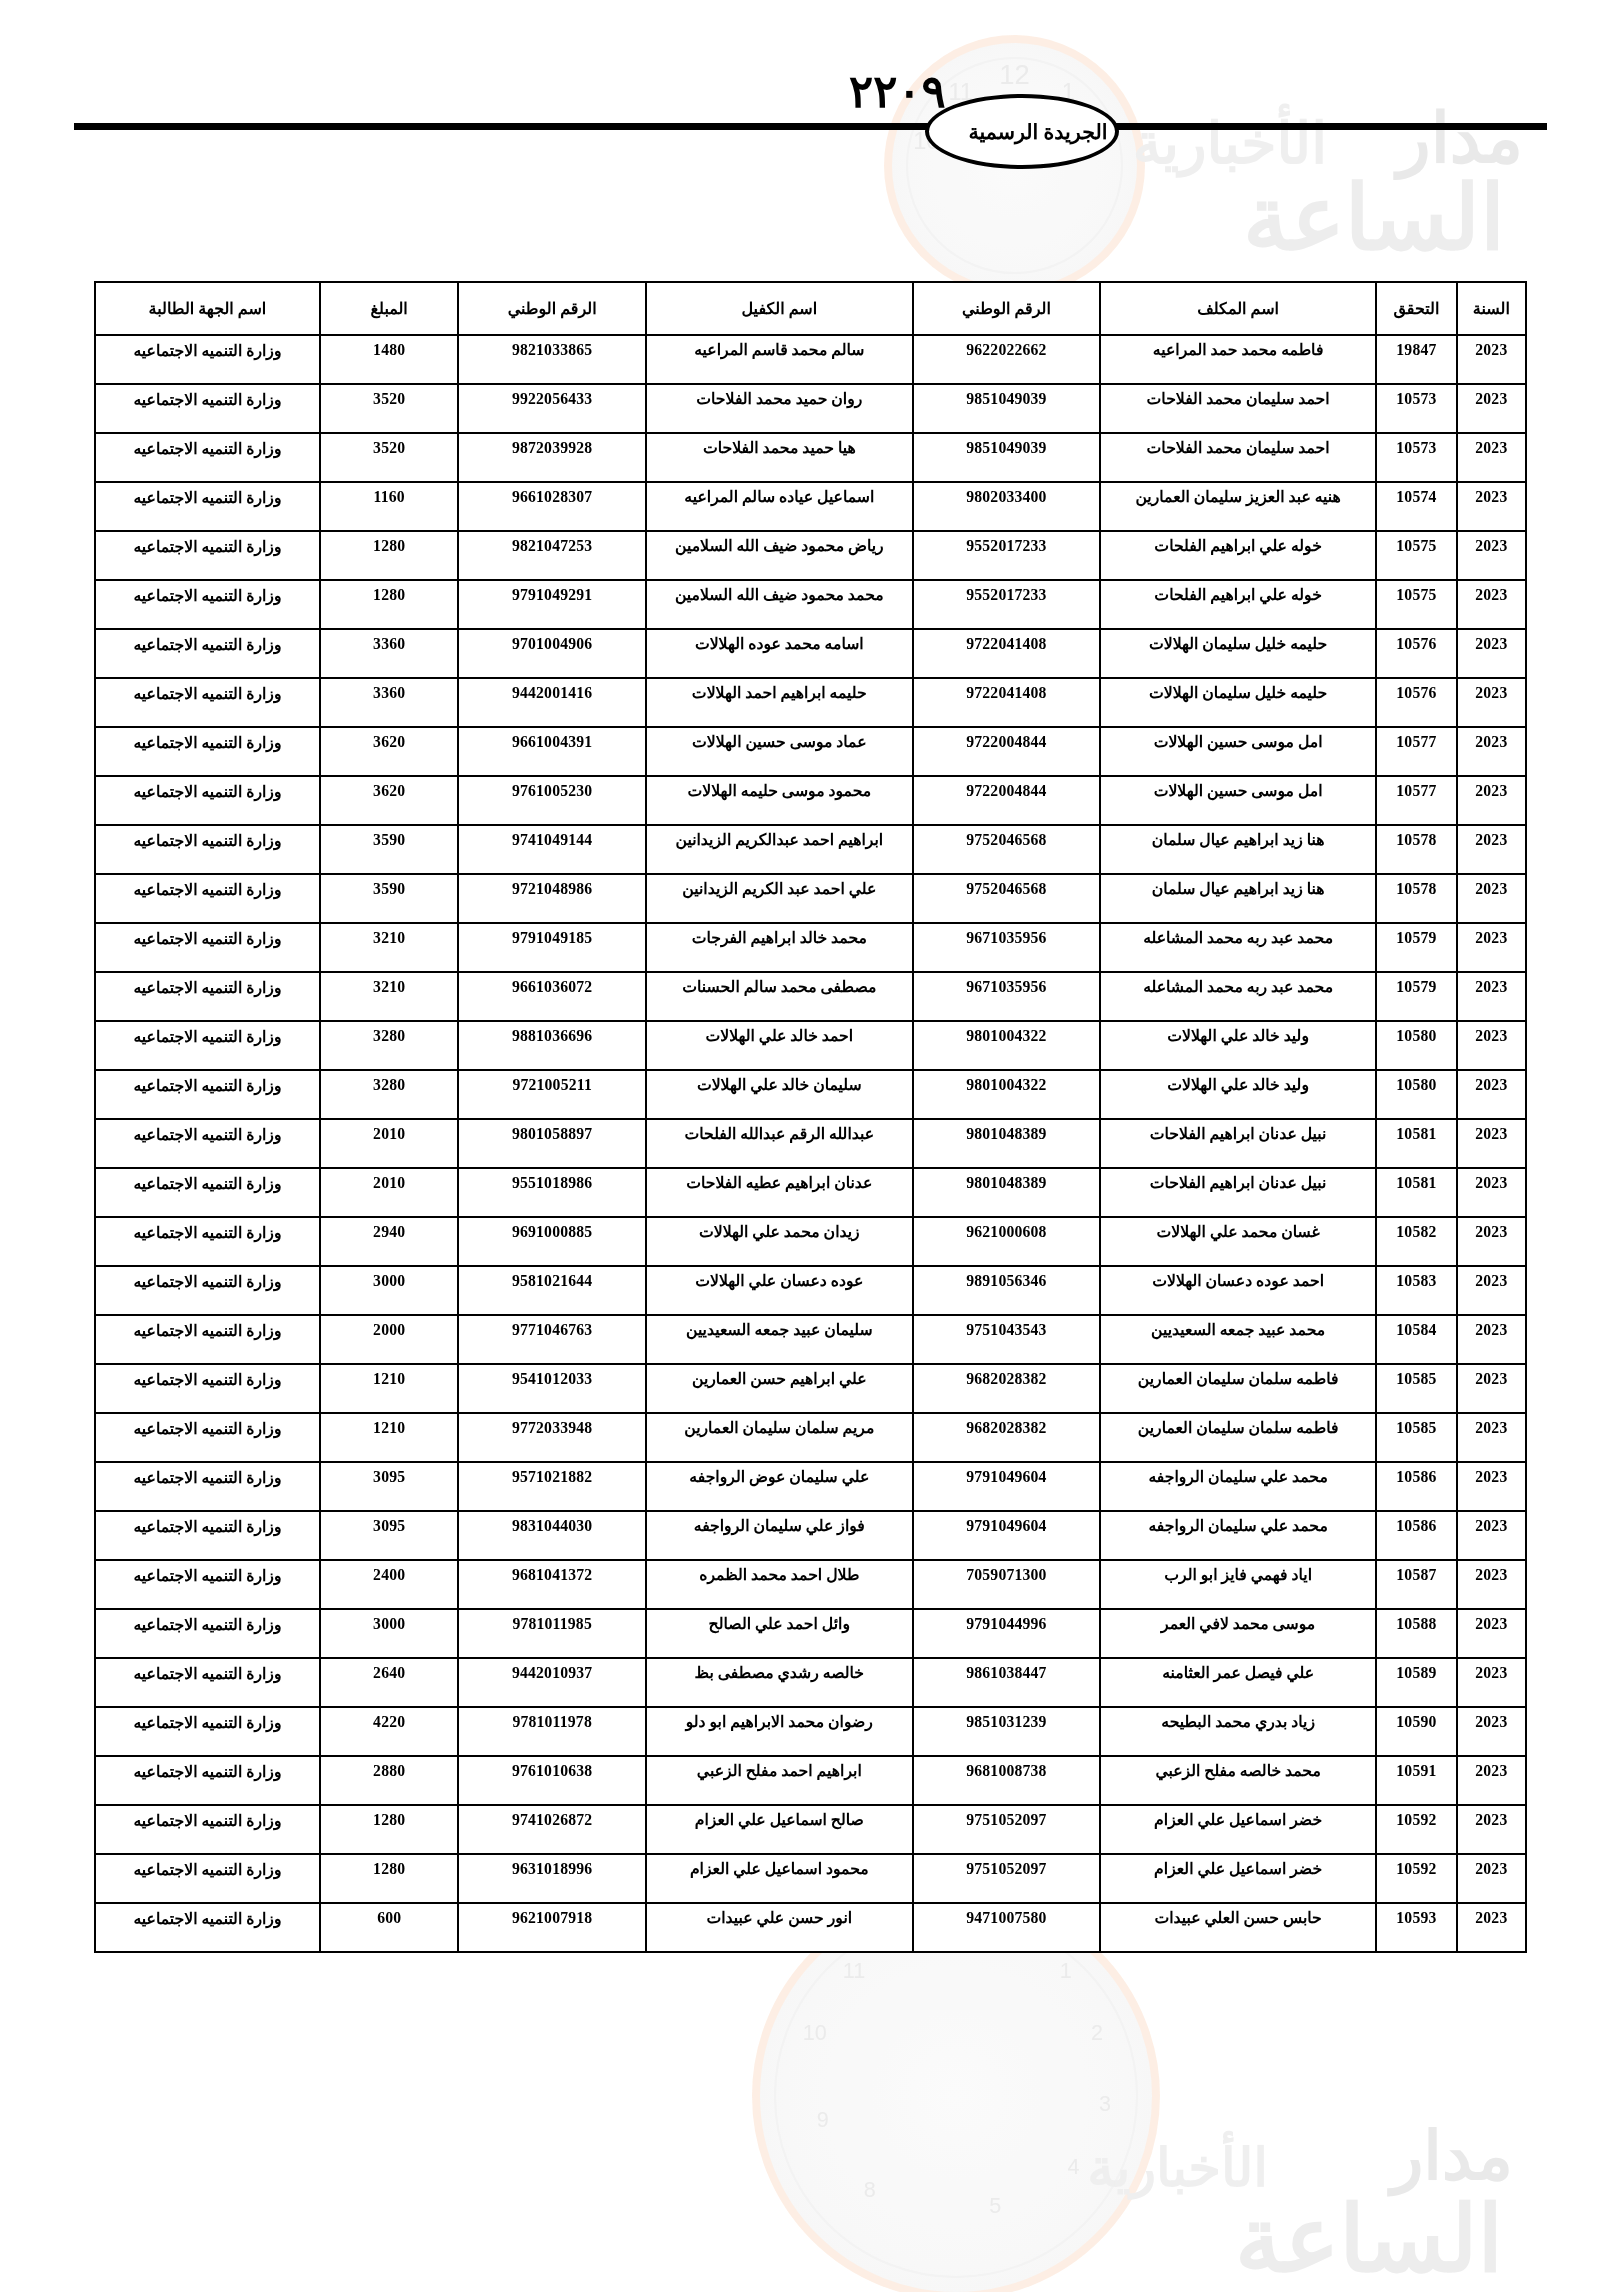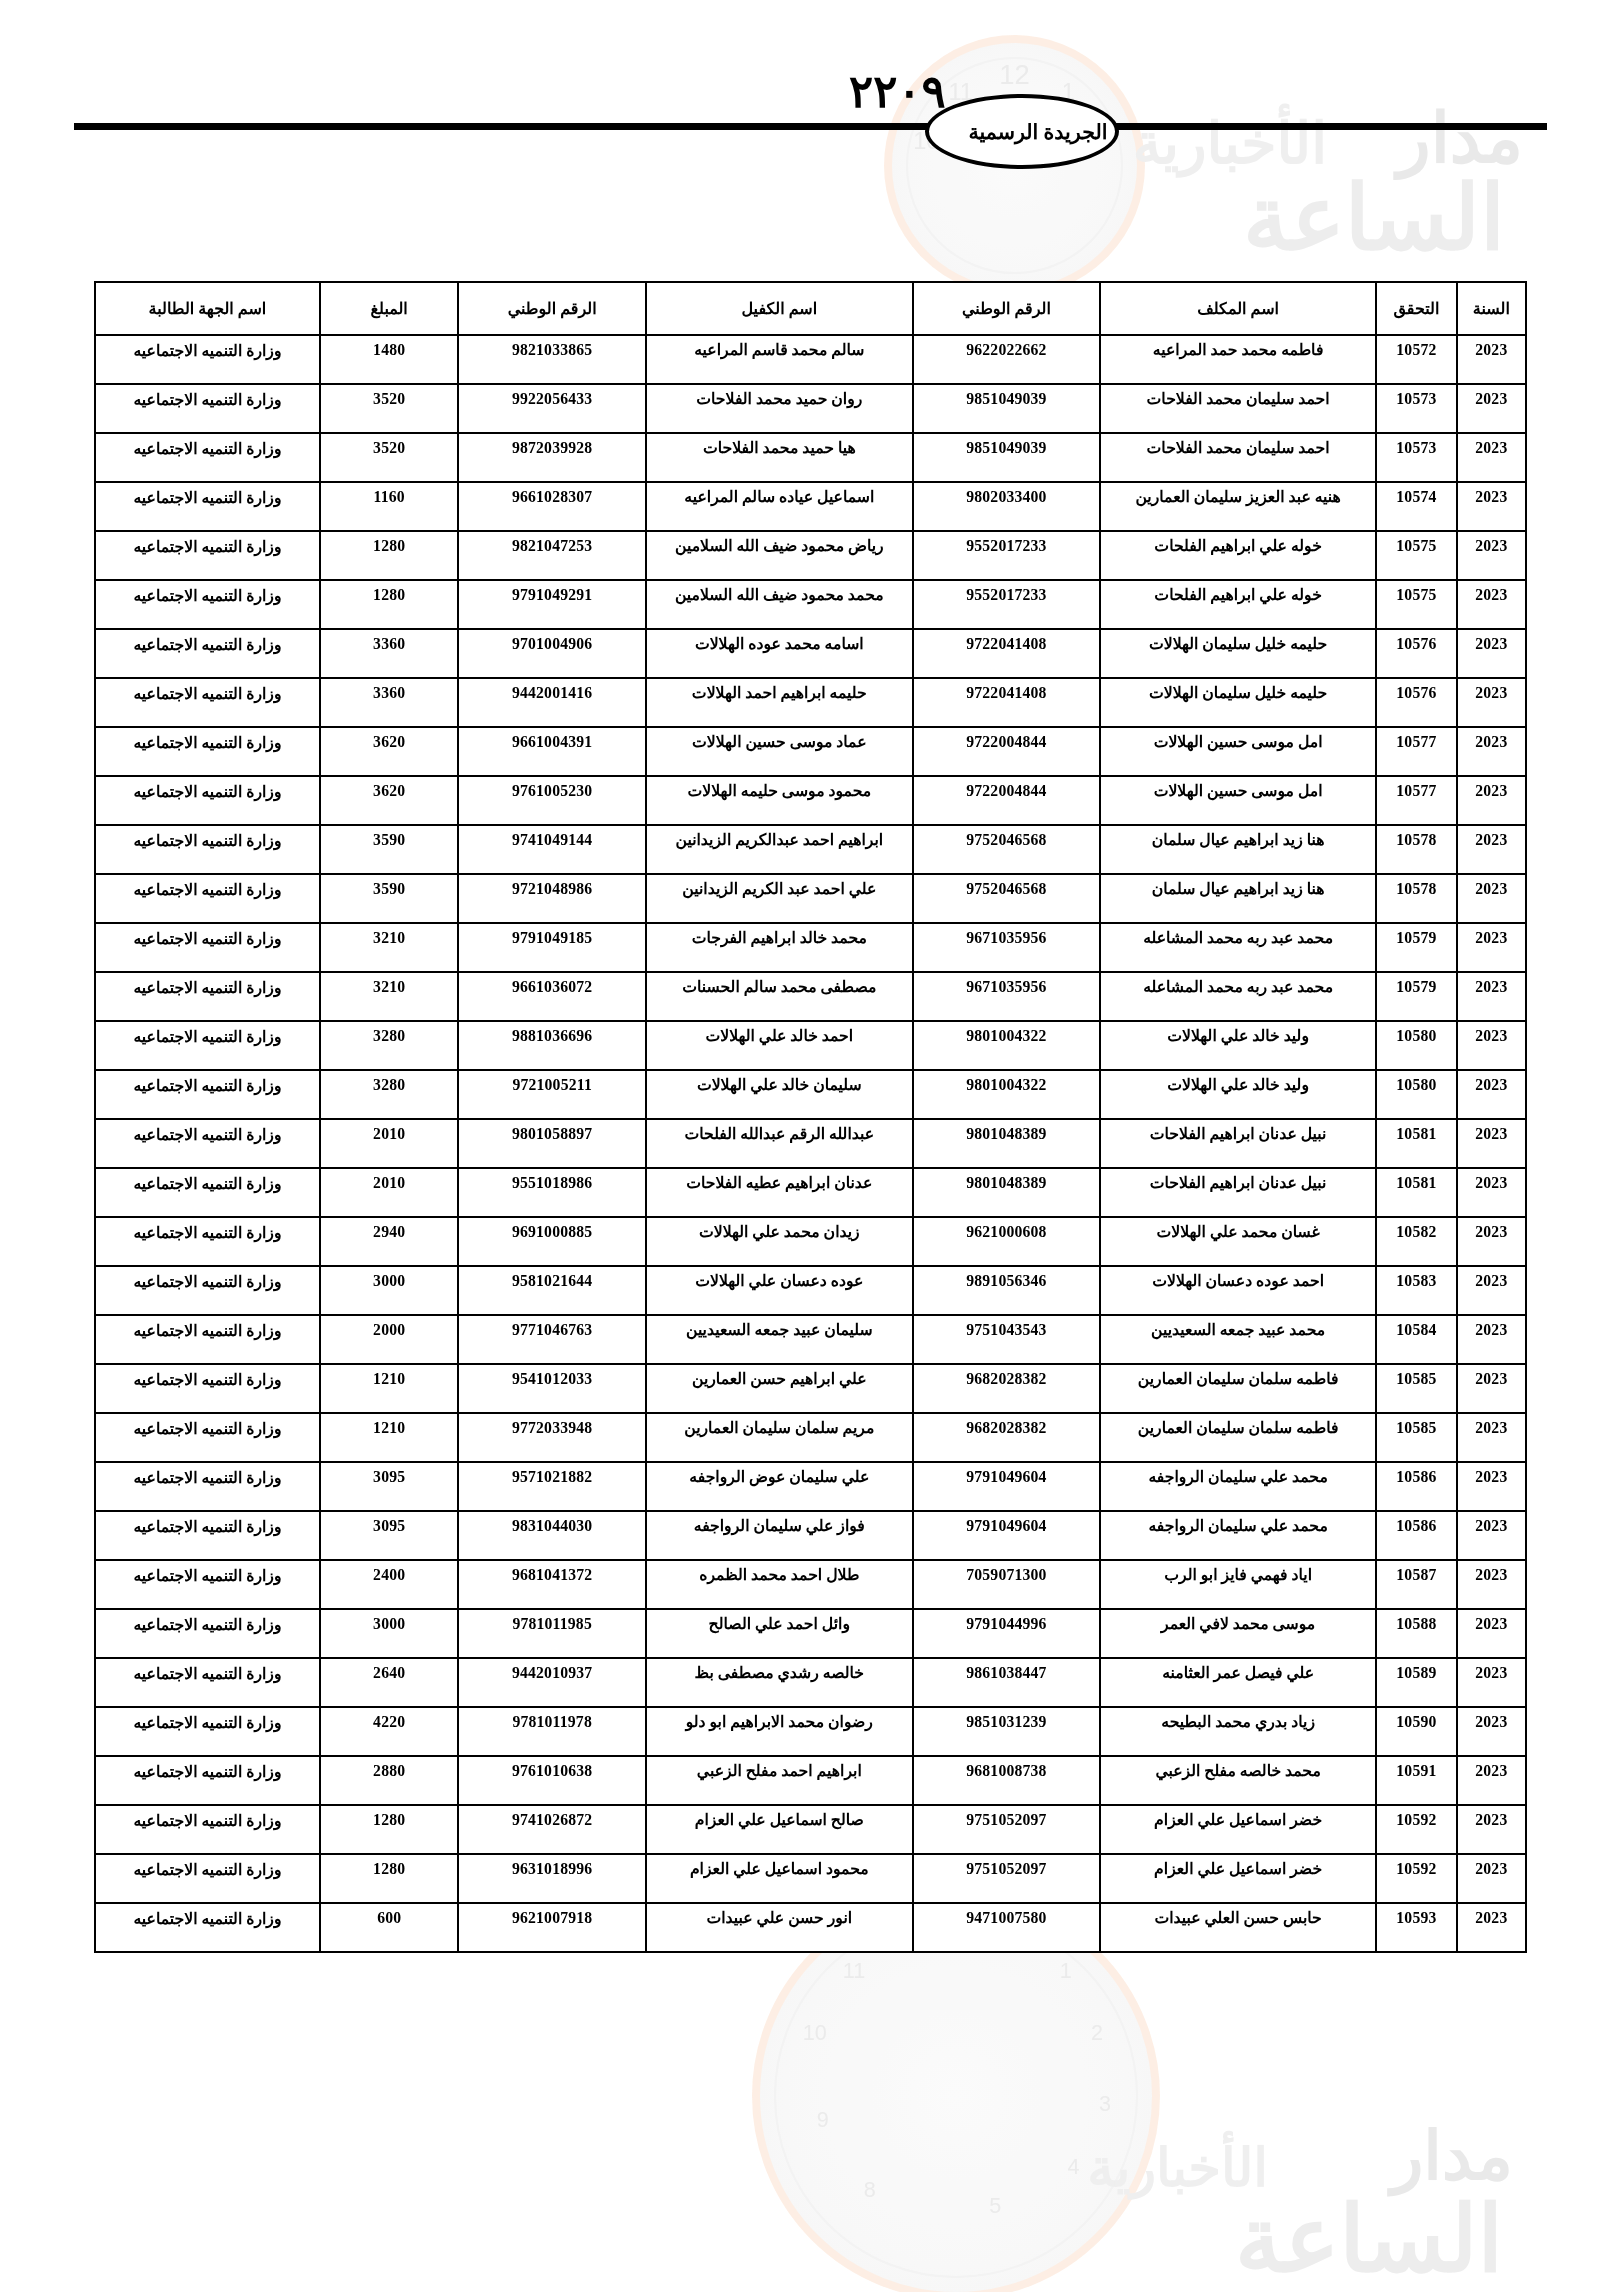--- a/index.html
+++ b/index.html
@@ -249,21 +249,21 @@
         <th>الرقم الوطني</th>
         <th>اسم الكفيل</th>
         <th>الرقم الوطني</th>
         <th>المبلغ</th>
         <th>اسم الجهة الطالبة</th>
       </tr>
     </thead>
     <tbody id="tbody">
         <tr>
           <td class="num">2023</td>
-          <td class="num">10572</td>
+          <td class="num">19847</td>
           <td>فاطمه محمد حمد المراعيه</td>
           <td class="num">9622022662</td>
           <td>سالم محمد قاسم المراعيه</td>
           <td class="num">9821033865</td>
           <td class="num">1480</td>
           <td class="agency">وزارة التنميه الاجتماعيه</td>
         </tr>
         <tr>
           <td class="num">2023</td>
           <td class="num">10573</td>

